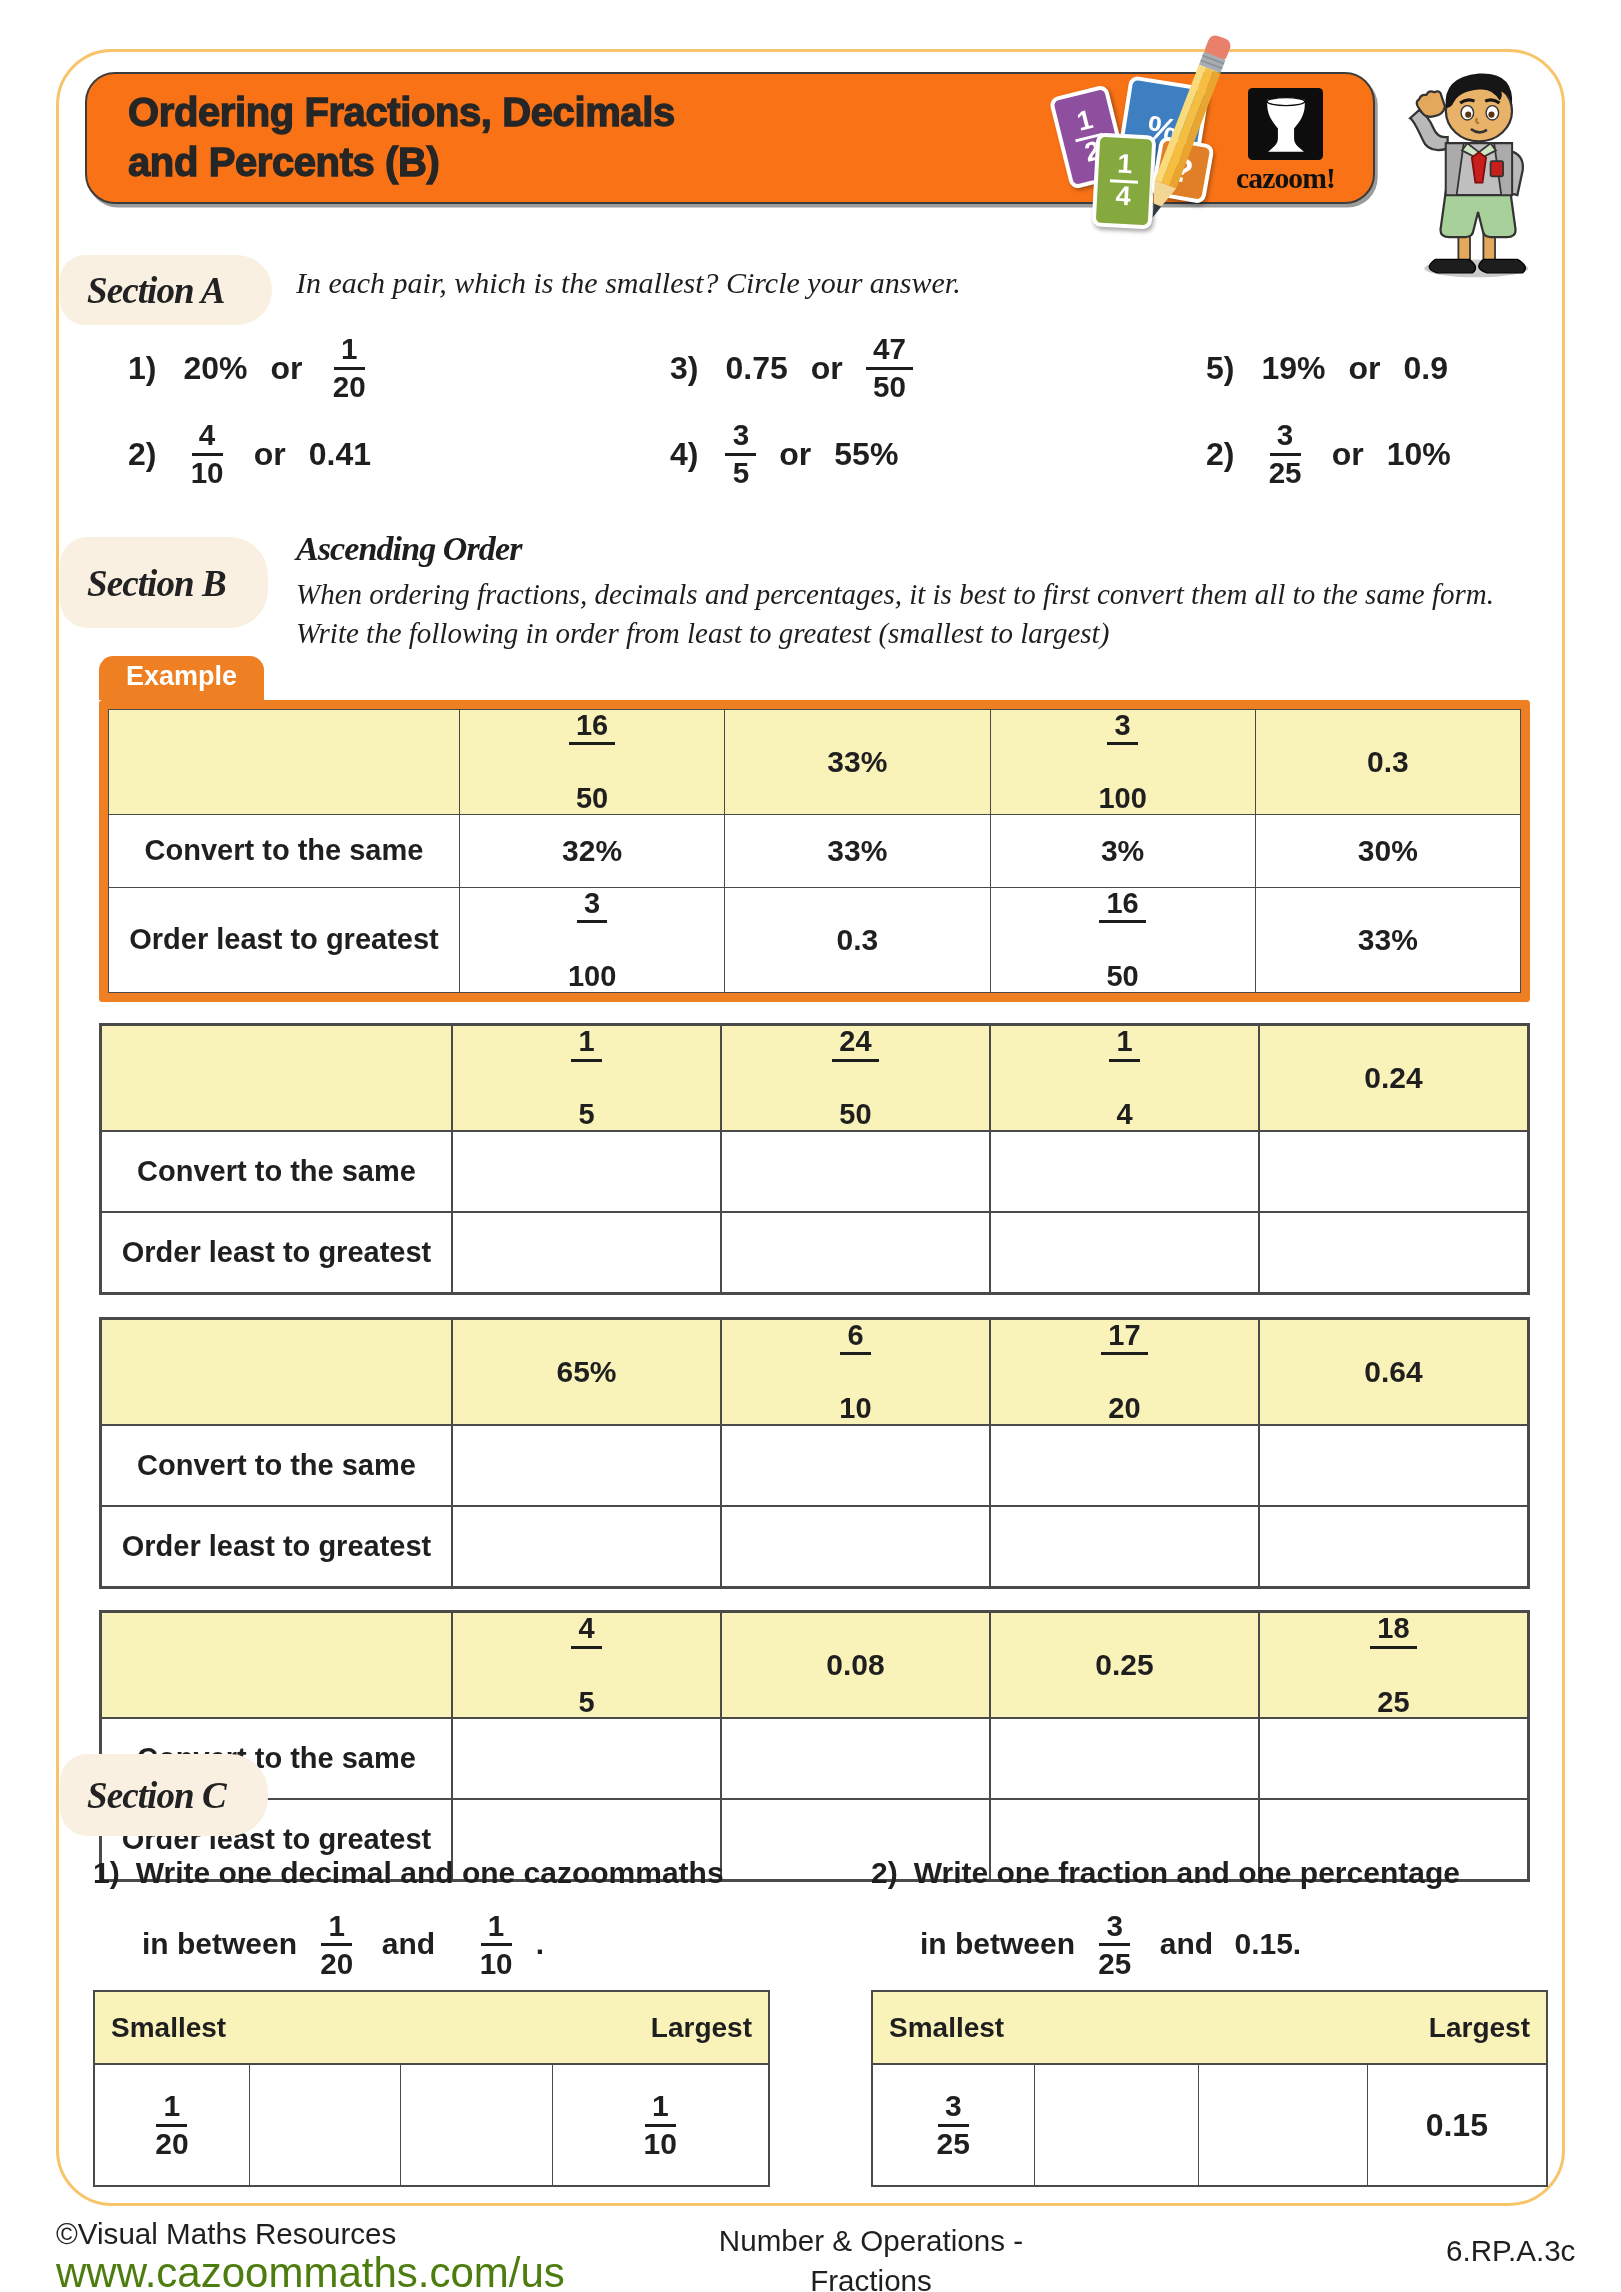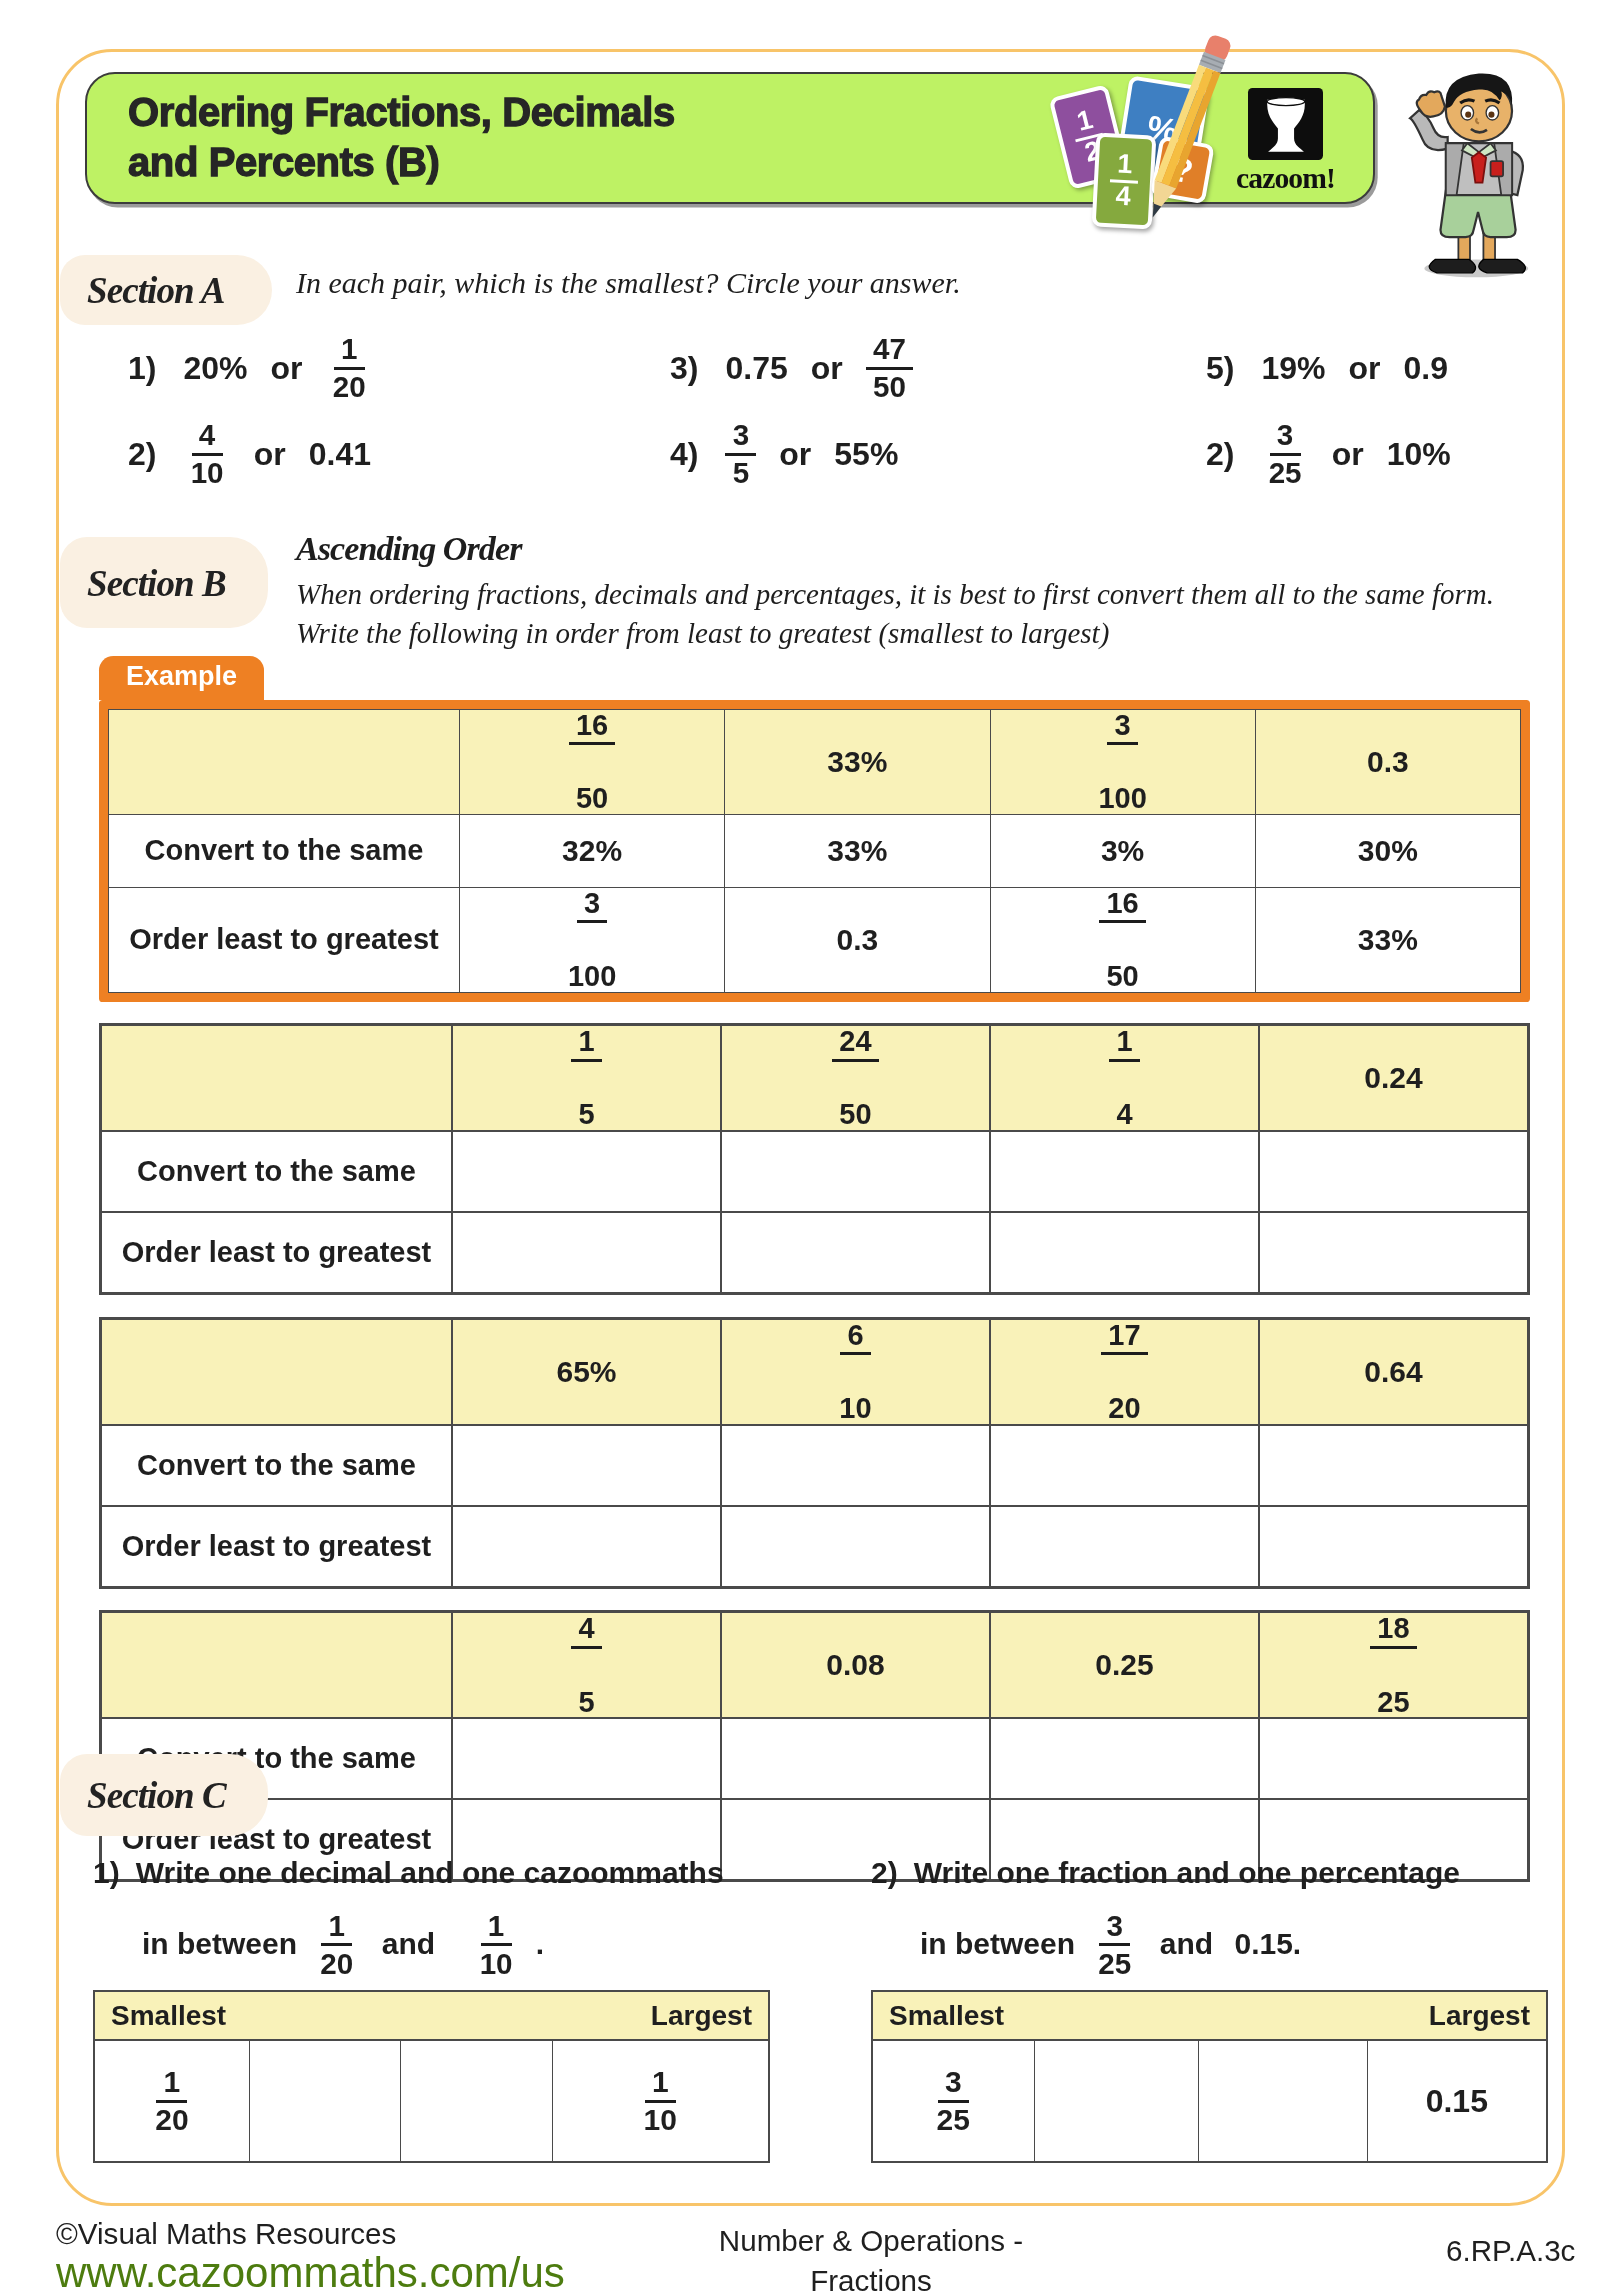--- a/index.html
+++ b/index.html
@@ -5,21 +5,21 @@
   html,body{margin:0;padding:0;background:#ffffff;}
   body{width:1622px;height:2293px;position:relative;overflow:hidden;
        font-family:"Liberation Sans",sans-serif;color:#1f1f1f;}
 
   
   .frame{position:absolute;left:56px;top:49px;width:1503px;height:2151px;
          border:3.6px solid #F8C469;border-radius:56px;}
 
   
   .title-box{position:absolute;left:85px;top:72px;width:1286px;height:128px;
-             background:#bef264;border:2.7px solid #3C3C3C;border-radius:30px;
+             background:#f97316;border:2.7px solid #3C3C3C;border-radius:30px;
              box-shadow:2.7px 3.6px 0 #9b9b9b;z-index:2;}
   .title{position:absolute;left:41px;top:13.4px;font-size:40px;line-height:50px;
          font-weight:bold;letter-spacing:-0.4px;color:#262626;
          -webkit-text-stroke:1.3px #262626;}
 
   
   .tile{position:absolute;border:4.5px solid #fff;border-radius:9px;
         box-shadow:1.8px 2.7px 4.5px rgba(0,0,0,.35);display:flex;align-items:center;
         justify-content:center;color:#fff;font-weight:bold;z-index:3;}
   .tile .tfrac{display:flex;flex-direction:column;align-items:center;line-height:1.02;font-size:27px;}
@@ -97,21 +97,21 @@
   .sc-line2{display:flex;align-items:center;font-weight:bold;font-size:30px;margin-top:19.7px;margin-left:49px;}
   .sc-line2 .frac{font-size:29.6px;margin:0 16px;}
   .sc-line2 .conj{margin:0 5.4px;}
   .sc-line2 .v2t{margin-left:16px;}
 
   .ans-table{position:absolute;top:1990px;border:2.7px solid #4A4A4A;background:#fff;z-index:1;}
   .ans-left{left:93px;width:673px;}
   .ans-right{left:871px;width:673px;}
   .ans-head{background:#F9F2B9;border-bottom:2.7px solid #4A4A4A;height:47px;display:flex;
             align-items:center;justify-content:space-between;font-weight:bold;font-size:28px;
-            padding:0 16px;}
+            padding:12px 16px;}
   .ans-cells{display:grid;height:120px;}
   .ans-left .ans-cells{grid-template-columns:23% 22.5% 22.5% 32%;}
   .ans-right .ans-cells{grid-template-columns:24% 24.5% 25% 26.5%;}
   .ans-cell{border-right:1.8px solid #4A4A4A;display:flex;align-items:center;justify-content:center;
             font-weight:bold;font-size:32px;}
   .ans-cell:last-child{border-right:none;}
   .ans-cell .frac{font-size:30px;}
 
   
   .footer-left{position:absolute;left:56px;top:2214px;font-size:29.6px;line-height:39px;}

